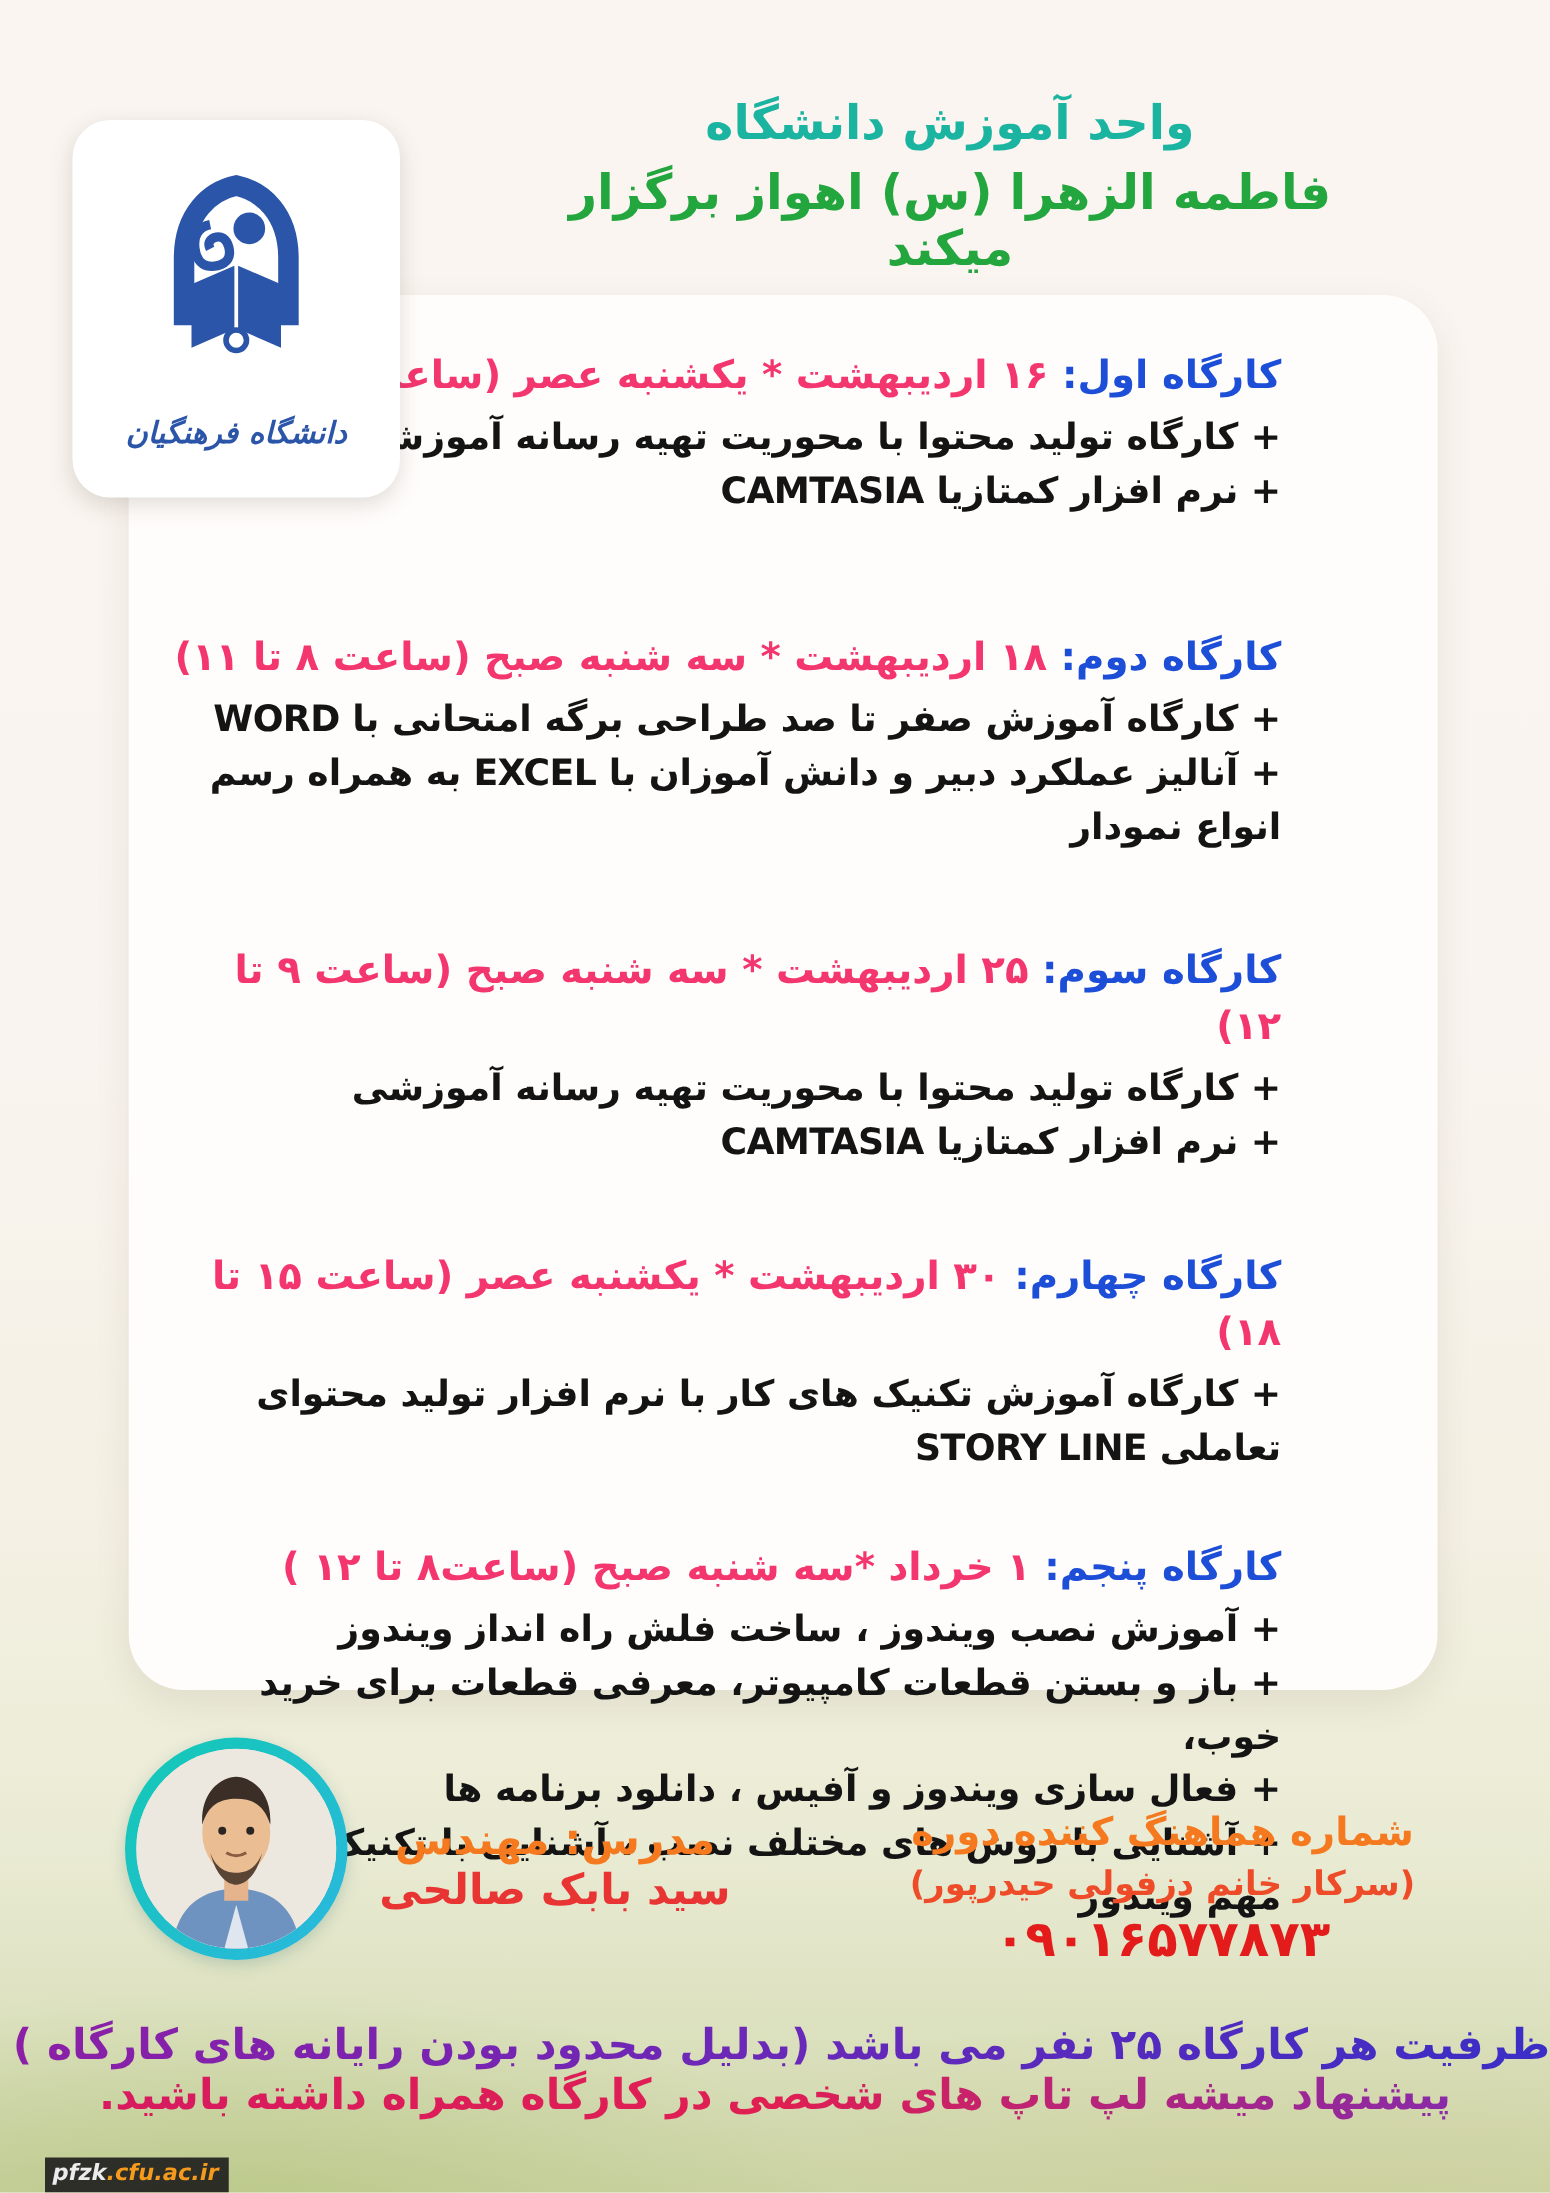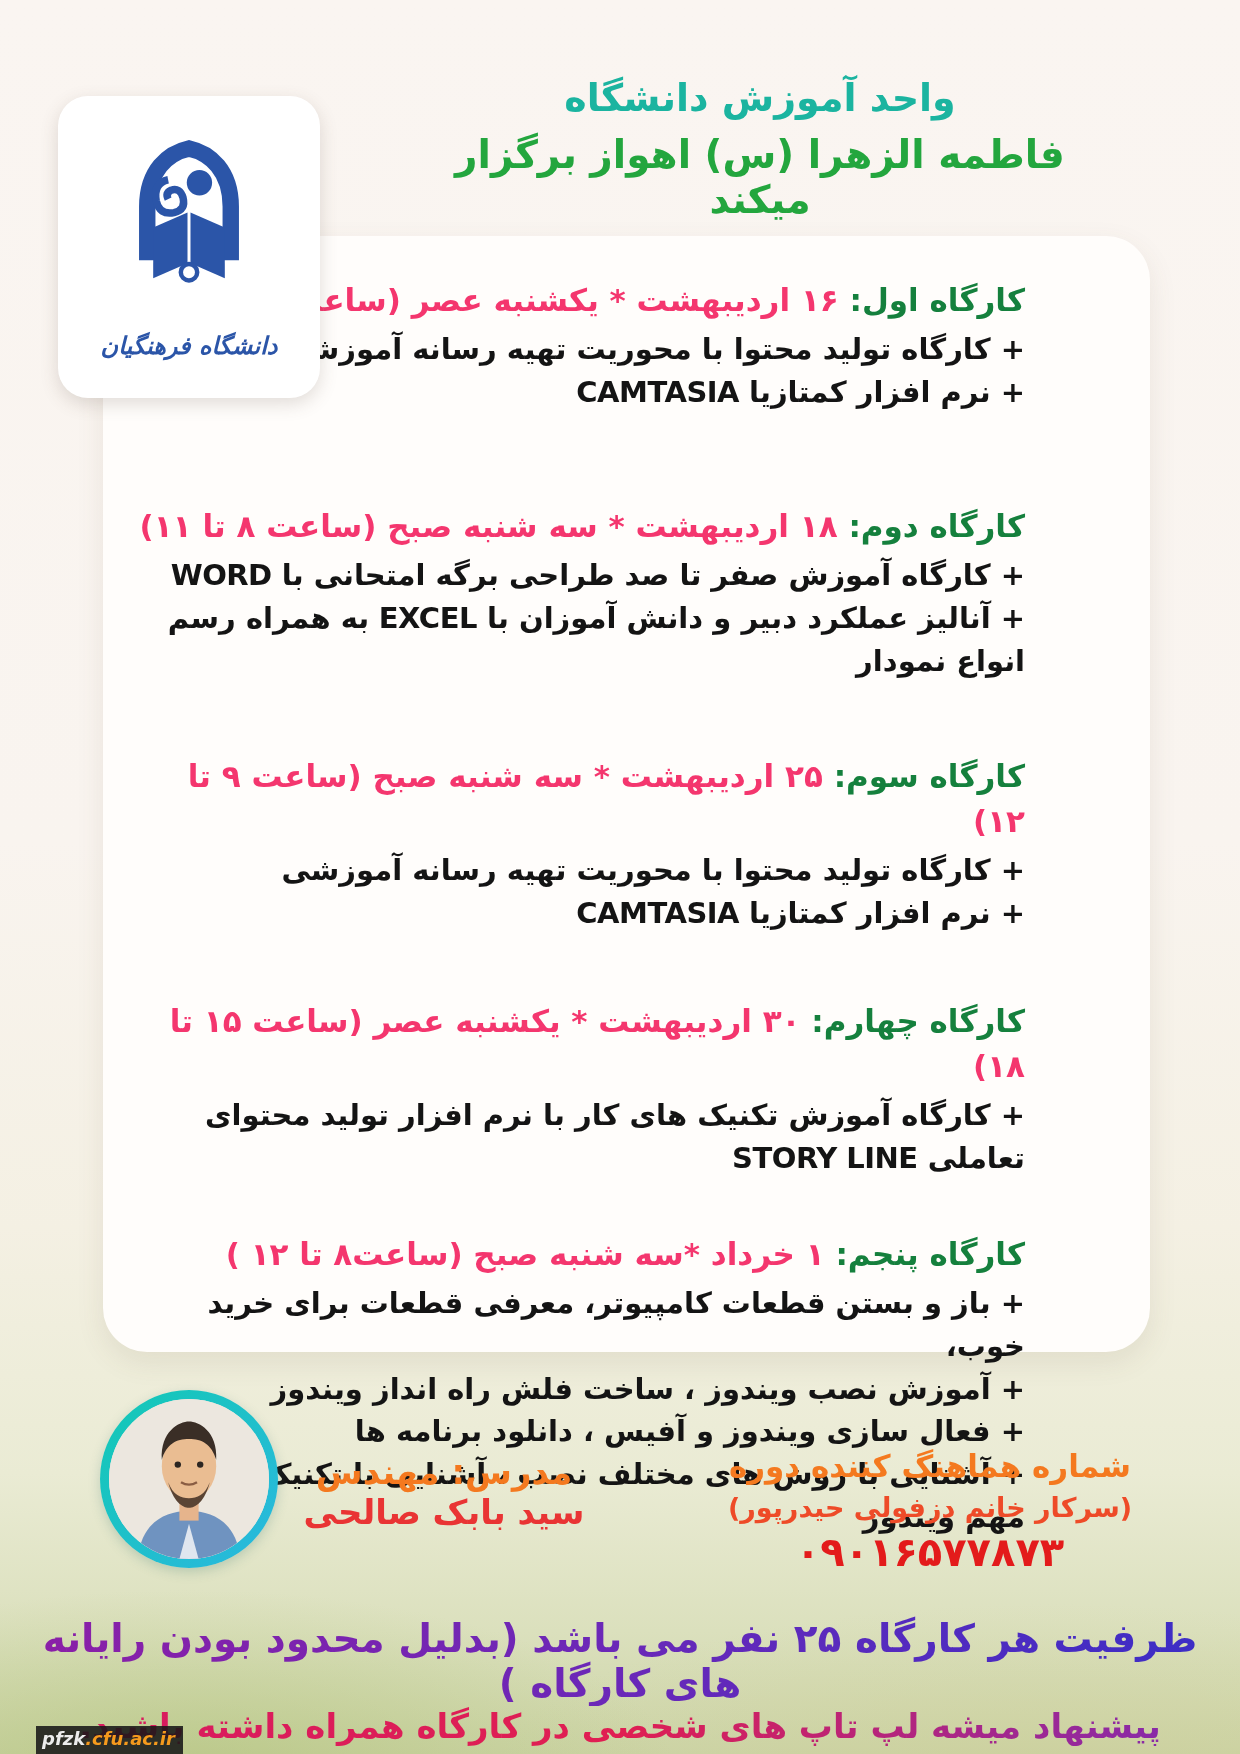--- a/index.html
+++ b/index.html
@@ -41,21 +41,21 @@
 
   
   .main-card {
     left: 103px; top: 236px; width: 1047px; height: 1116px;
     background: #fffdfb; border-radius: 44px;
     box-shadow: 0 10px 28px rgba(100,80,60,0.10);
     direction: rtl;
     padding: 42px 125px 30px 22px;
   }
   .ws h3 { font-size: 31px; line-height: 1.45; font-weight: bold; text-align: right; }
-  .ws .lbl { color: #15803d; margin-top: 44px; }
+  .ws .lbl { color: #1d4ed8; margin-top: 44px; }
   .ws .sch { color: #f4366e; }
   .ws .items { margin-top: 5px; }
   .ws .item {
     font-size: 29px; line-height: 1.48; font-weight: bold; color: #141414;
     text-align: right; letter-spacing: -0.5px;
   }
   .ws.m1 { margin-bottom: 90px; }
   .ws.m2 { margin-bottom: 72px; }
   .ws.m3 { margin-bottom: 64px; }
   .ws.m4 { margin-bottom: 52px; }
@@ -90,24 +90,25 @@
     font-size: 40px; color: #e31b1b; margin-top: 6px; letter-spacing: 5px;
     direction: ltr;
   }
 
   
   .footer {
     left: 0; top: 1616px; width: 1240px; text-align: center;
     direction: rtl; font-weight: bold;
   }
   .footer .f1 {
-    font-size: 39px;
+    font-size: 34px;
     background: linear-gradient(to left, #3a2ec6, #6a28b8, #8c1fa6);
     -webkit-background-clip: text; background-clip: text;
     color: transparent;
+    text-align: right;
   }
   .footer .f2 {
     font-size: 34px; margin-top: 0;
     background: linear-gradient(to left, #7c2cb4, #e01f52, #d61a62);
     -webkit-background-clip: text; background-clip: text;
     color: transparent;
   }
 
   
   .watermark {
@@ -172,22 +173,22 @@
   <section class="ws m4">
     <h3><span class="lbl">کارگاه چهارم:</span> <span class="sch">۳۰ اردیبهشت * یکشنبه عصر (ساعت  ۱۵ تا ۱۸)</span></h3>
     <div class="items">
       <div class="item">+ کارگاه آموزش تکنیک های کار با نرم افزار تولید محتوای تعاملی STORY LINE</div>
     </div>
   </section>
 
   <section class="ws">
     <h3><span class="lbl">کارگاه پنجم:</span> <span class="sch">۱ خرداد *سه شنبه صبح (ساعت۸ تا ۱۲ )</span></h3>
     <div class="items">
+      <div class="item">+ آموزش نصب ویندوز ، ساخت فلش راه انداز ویندوز</div>
       <div class="item">+ باز و بستن قطعات کامپیوتر، معرفی قطعات برای خرید خوب،</div>
-      <div class="item">+ آموزش نصب ویندوز ، ساخت فلش راه انداز ویندوز</div>
       <div class="item">+ فعال سازی ویندوز و آفیس ، دانلود برنامه ها</div>
       <div class="item">+ آشنایی با روش های مختلف نصب ، آشنایی با تکنیک های مهم ویندوز</div>
     </div>
   </section>
 
 </div>
 
 <div class="abs instructor-photo">
   <div class="inner">
     <svg width="160" height="160" viewBox="0 0 100 100">

